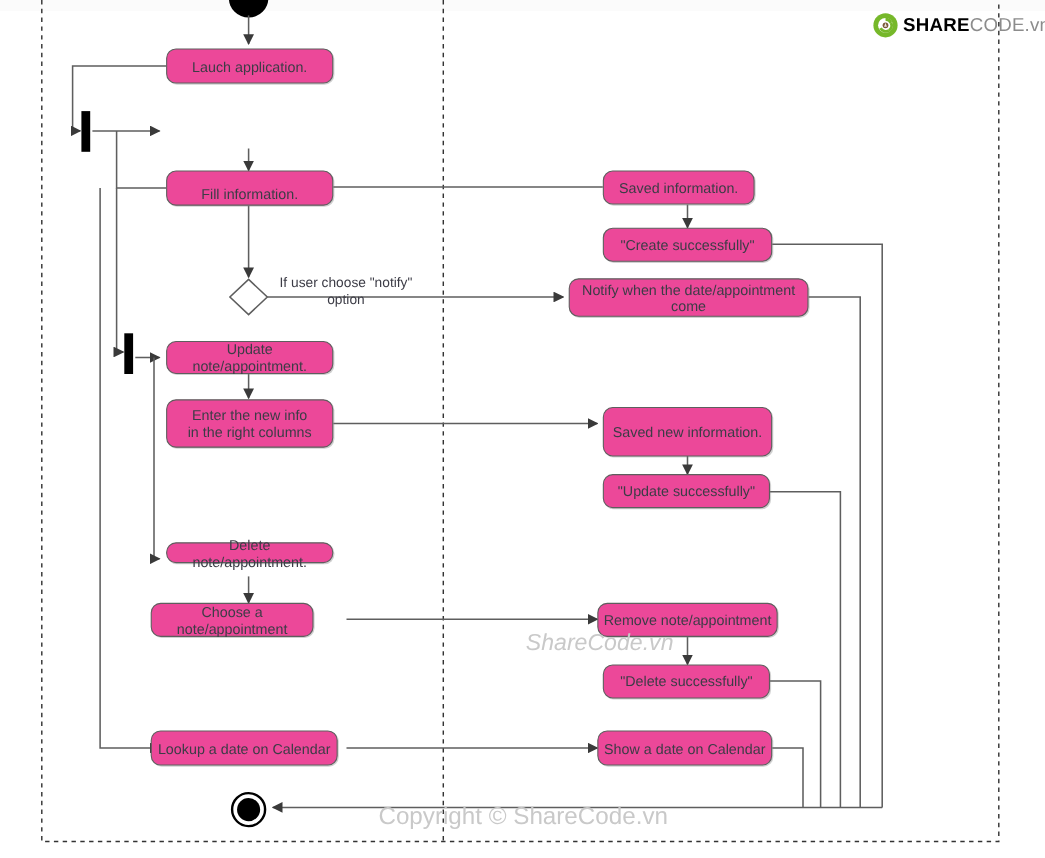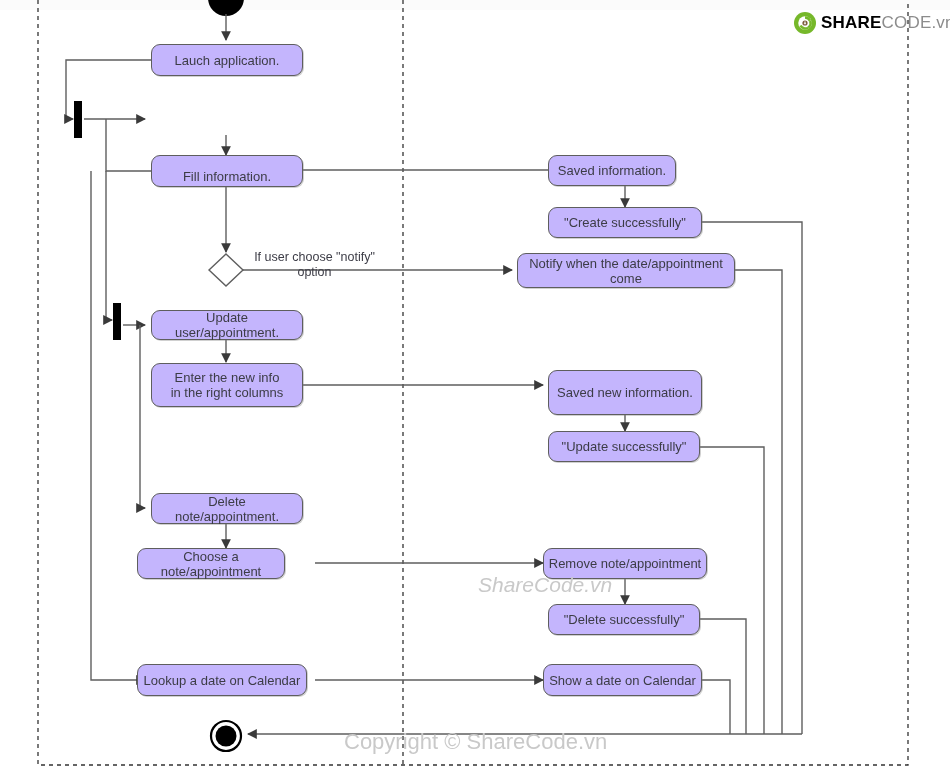--- a/index.html
+++ b/index.html
@@ -47,21 +47,21 @@
     position: absolute;
     left: 0; top: 0;
     width: 950px; height: 780px;
   }
   
   .node {
     position: absolute;
     box-sizing: border-box;
     border: 1.4px solid #5e5e5e;
     border-radius: 9px;
-    background: #c4b5fd;
+    background: #ec4899;
     color: #3c3c46;
     font-family: "Liberation Sans", sans-serif;
     font-size: 13px;
     line-height: 15px;
     display: flex;
     align-items: center;
     justify-content: center;
     text-align: center;
     padding: 2px 4px;
     box-shadow: 1px 1px 0 rgba(120,120,120,.35);
@@ -192,50 +192,50 @@
 
   <div class="node" style="left:151px; top:44px; width:152px; height:32px;">
     <span>Lauch application.</span>
   </div>
 
 
   <div class="node" style="left:151px; top:155px; width:152px; height:32px;align-items:flex-end;">
     <span>Fill information.</span>
   </div>
 
-  <div class="node" style="left:548px; top:155px; width:128px; height:31px;">
+  <div class="node" style="left:548px; top:155px; width:138px; height:31px;">
     <span>Saved information.</span>
   </div>
 
   <div class="node" style="left:548px; top:207px; width:154px; height:31px;">
     <span>"Create successfully"</span>
   </div>
 
   <div class="node" style="left:517px; top:253px; width:218px; height:35px;">
     <span>Notify when the date/appointment come</span>
   </div>
 
   <div class="node" style="left:151px; top:310px; width:152px; height:30px;">
-    <span>Update user/appointment.</span>
+    <span>Update note/appointment.</span>
   </div>
 
   <div class="node" style="left:151px; top:363px; width:152px; height:44px; white-space:pre-line;">
     <span>Enter the new info
 in the right columns</span>
   </div>
 
   <div class="node" style="left:548px; top:370px; width:154px; height:45px;">
     <span>Saved new information.</span>
   </div>
 
   <div class="node" style="left:548px; top:431px; width:152px; height:31px;">
     <span>"Update successfully"</span>
   </div>
 
-  <div class="node" style="left:151px; top:493px; width:152px; height:31px;">
+  <div class="node" style="left:151px; top:493px; width:152px; height:19px;">
     <span>Delete note/appointment.</span>
   </div>
 
   <div class="node" style="left:137px; top:548px; width:148px; height:31px;">
     <span>Choose a note/appointment</span>
   </div>
 
   <div class="node" style="left:543px; top:548px; width:164px; height:31px;">
     <span>Remove note/appointment</span>
   </div>

